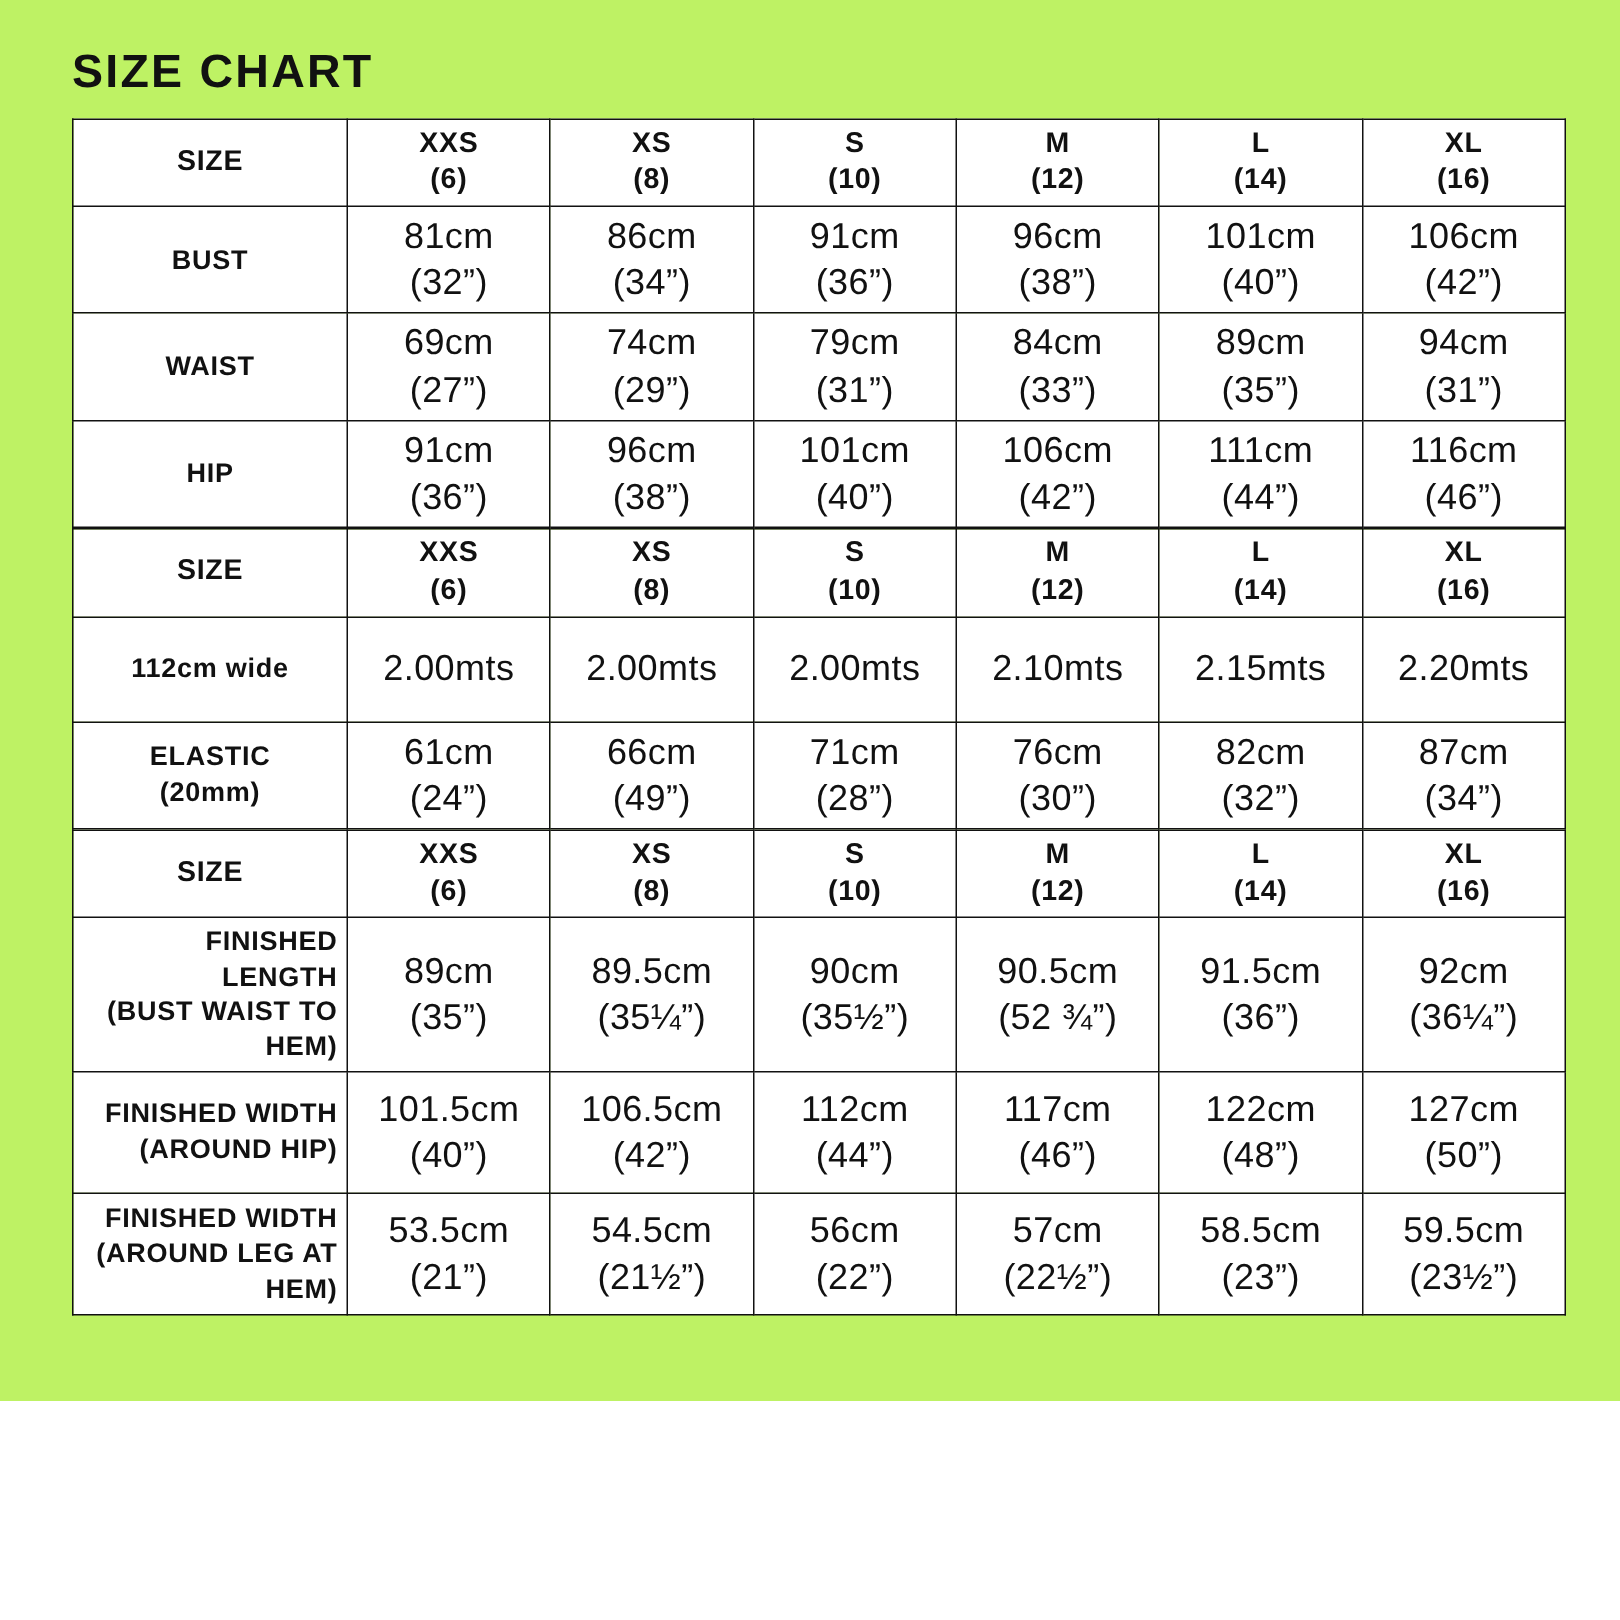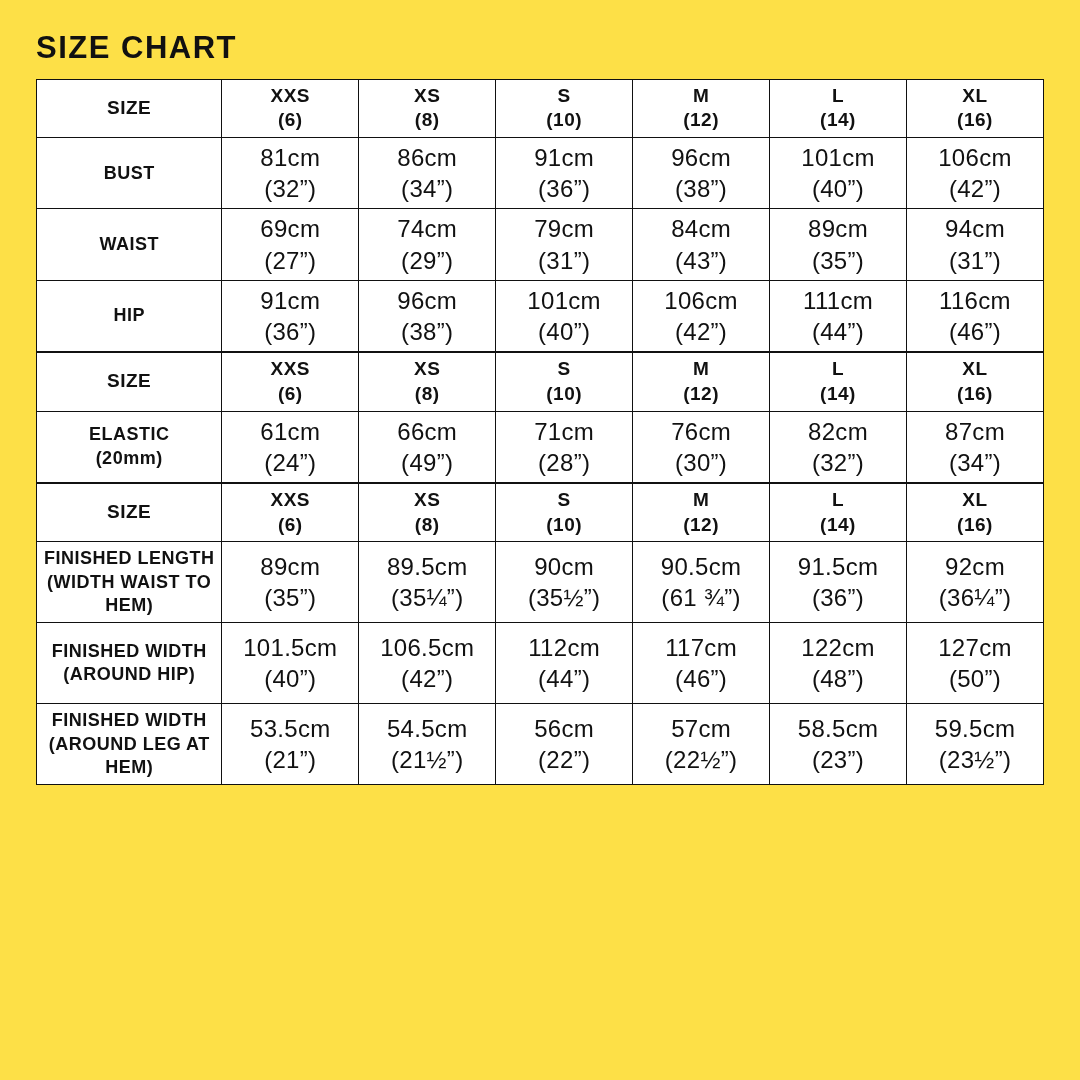--- a/index.html
+++ b/index.html
@@ -2,24 +2,24 @@
 <html><head>
 <meta charset="utf-8">
 <style>
   html, body {
     margin: 0;
     padding: 0;
     background: #ffffff;
   }
   .page {
     width: 1080px;
-    height: 1080px;
+    height: 934px;
     box-sizing: border-box;
-    padding: 2px 36px 0 36px;
-    background: #fde047;
+    padding: 2px 36px 0 48px;
+    background: #bef264;
     font-family: "Liberation Sans", sans-serif;
     color: #111111;
     overflow: hidden;
   }
   .section-title {
     font-size: 31px;
     font-weight: 700;
     letter-spacing: 1.5px;
     color: #111111;
     margin: 26px 0 13px 0;
@@ -65,21 +65,21 @@
   table.sheet-table tbody td {
     font-weight: 400;
     font-size: 24px;
     letter-spacing: 0.3px;
   }
   
   .t0 tbody tr { height: 66px; }
   .t1 tbody tr { height: 70px; }
   .t2 tbody tr { height: 81px; }
   
-  .t2 tbody th { font-size: 13.5px; letter-spacing: 0.3px; }
+  .t2 tbody th { font-size: 13.5px; letter-spacing: 0.3px; text-align: right; }
 </style>
 </head>
 <body>
 
 <div class="page">
 
   <div class="section">
     <h2 class="section-title">SIZE CHART</h2>
     <table class="sheet-table t0">
       <colgroup>
@@ -163,21 +163,21 @@
             <td>
               <span class="line">74cm</span>
               <span class="line">(29”)</span>
             </td>
             <td>
               <span class="line">79cm</span>
               <span class="line">(31”)</span>
             </td>
             <td>
               <span class="line">84cm</span>
-              <span class="line">(43”)</span>
+              <span class="line">(33”)</span>
             </td>
             <td>
               <span class="line">89cm</span>
               <span class="line">(35”)</span>
             </td>
             <td>
               <span class="line">94cm</span>
               <span class="line">(31”)</span>
             </td>
           </tr>
@@ -252,20 +252,43 @@
             </th>
             <th>
               <span class="line">XL</span>
               <span class="line">(16)</span>
             </th>
           </tr>
         </thead>
         <tbody>
           <tr>
             <th>
+              <span class="line">112cm wide</span>
+            </th>
+            <td>
+              <span class="line">2.00mts</span>
+            </td>
+            <td>
+              <span class="line">2.00mts</span>
+            </td>
+            <td>
+              <span class="line">2.00mts</span>
+            </td>
+            <td>
+              <span class="line">2.10mts</span>
+            </td>
+            <td>
+              <span class="line">2.15mts</span>
+            </td>
+            <td>
+              <span class="line">2.20mts</span>
+            </td>
+          </tr>
+          <tr>
+            <th>
               <span class="line">ELASTIC</span>
               <span class="line">(20mm)</span>
             </th>
             <td>
               <span class="line">61cm</span>
               <span class="line">(24”)</span>
             </td>
             <td>
               <span class="line">66cm</span>
               <span class="line">(49”)</span>
@@ -330,37 +353,37 @@
             <th>
               <span class="line">XL</span>
               <span class="line">(16)</span>
             </th>
           </tr>
         </thead>
         <tbody>
           <tr>
             <th>
               <span class="line">FINISHED LENGTH</span>
-              <span class="line">(WIDTH WAIST TO HEM)</span>
+              <span class="line">(BUST WAIST TO HEM)</span>
             </th>
             <td>
               <span class="line">89cm</span>
               <span class="line">(35”)</span>
             </td>
             <td>
               <span class="line">89.5cm</span>
               <span class="line">(35¼”)</span>
             </td>
             <td>
               <span class="line">90cm</span>
               <span class="line">(35½”)</span>
             </td>
             <td>
               <span class="line">90.5cm</span>
-              <span class="line">(61 ¾”)</span>
+              <span class="line">(52 ¾”)</span>
             </td>
             <td>
               <span class="line">91.5cm</span>
               <span class="line">(36”)</span>
             </td>
             <td>
               <span class="line">92cm</span>
               <span class="line">(36¼”)</span>
             </td>
           </tr>

